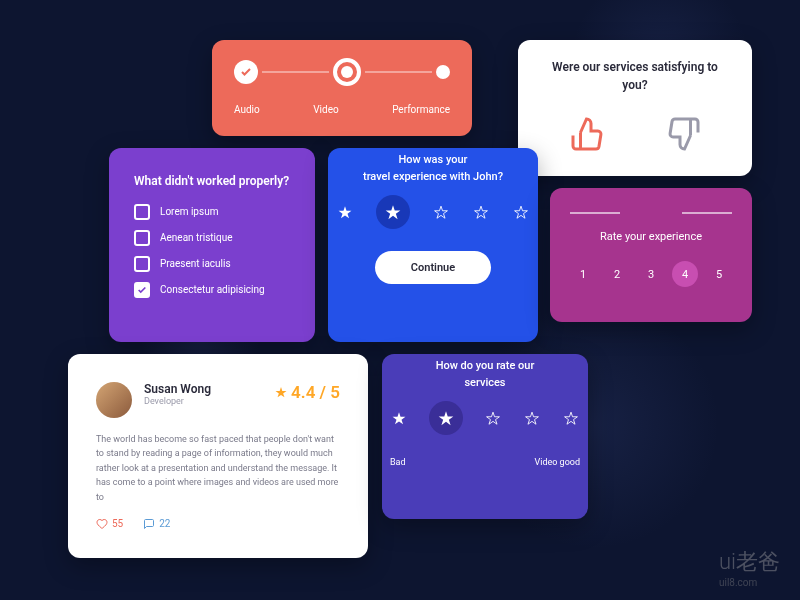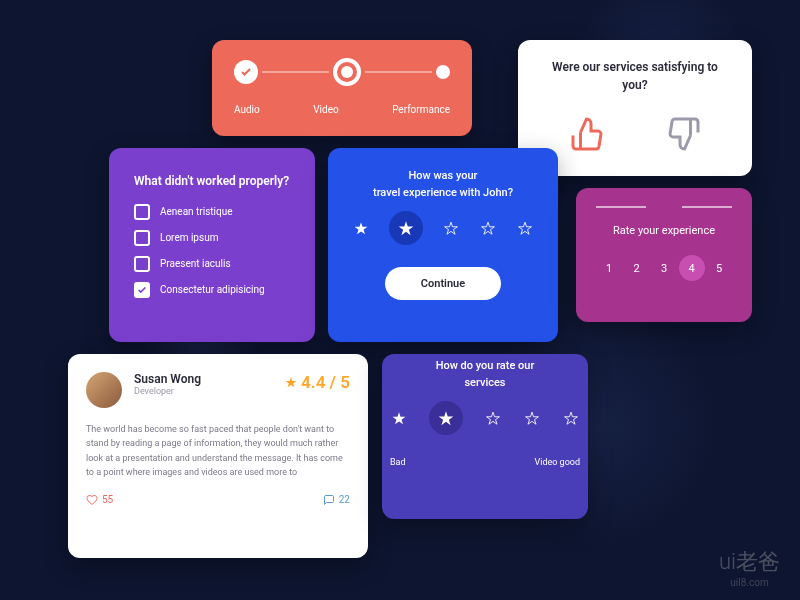--- a/index.html
+++ b/index.html
@@ -30,56 +30,56 @@
 
 
 .checklist-card{top:148px;left:109px;width:206px;height:194px;background:#7b3fce;padding:25px}
 .checklist-title{color:#fff;font-size:12px;font-weight:600;line-height:1.4;margin-bottom:14px}
 .check-item{display:flex;align-items:center;margin-bottom:10px;cursor:pointer}
 .checkbox{width:16px;height:16px;border:2px solid #fff;border-radius:3px;margin-right:10px;display:flex;align-items:center;justify-content:center}
 .checkbox.checked{background:#fff}
 .check-label{color:#fff;font-size:10px}
 
 
-.travel-card{top:148px;left:328px;width:230px;height:194px;background:#2451e8;padding:20px;text-align:center}
+.travel-card{top:148px;left:328px;width:210px;height:194px;background:#2451e8;padding:4px;text-align:center}
 .travel-title{color:#fff;font-size:11px;font-weight:500;line-height:1.5;margin-bottom:18px}
 .stars{display:flex;justify-content:space-between;margin-bottom:22px;padding:0 4px}
 .star{width:18px;height:18px;display:flex;align-items:center;justify-content:center;border-radius:50%}
 .star.sel{width:34px;height:34px;background:#1838b8;margin-top:-8px}
 .continue-btn{background:#fff;border:none;border-radius:20px;padding:10px 36px;font-size:11px;font-weight:600;color:#2a2a3a;cursor:pointer}
 
 
-.rate-card{top:188px;right:48px;width:176px;height:134px;background:#a6348e;padding:18px 20px}
+.rate-card{top:188px;right:48px;width:202px;height:134px;background:#a6348e;padding:24px 20px}
 .rate-lines{display:flex;justify-content:space-between;margin-bottom:16px}
 .rate-line{width:50px;height:2px;background:rgba(255,255,255,0.6)}
 .rate-title{color:#fff;font-size:11px;text-align:center;margin-bottom:18px}
 .rate-nums{display:flex;justify-content:space-between;align-items:center}
 .rate-num{color:#fff;font-size:11px;width:26px;height:26px;display:flex;align-items:center;justify-content:center;border-radius:50%;cursor:pointer}
 .rate-num.sel{background:#c84eb1}
 
 
-.review-card{top:354px;left:68px;width:300px;height:204px;background:#fff;padding:18px}
+.review-card{top:354px;left:68px;width:300px;height:204px;background:#fff;padding:28px}
 .review-header{display:flex;align-items:flex-start;margin-bottom:14px}
 .avatar{width:36px;height:36px;border-radius:50%;background:linear-gradient(135deg,#d4a574 0%,#8b5a3c 100%);margin-right:12px}
 .review-user{flex:1}
 .review-name{font-size:12px;font-weight:600;color:#2a2a3a}
 .review-role{font-size:9px;color:#9a9aaa}
 .review-score{font-size:17px;color:#ffa726;font-weight:600;display:flex;align-items:center;gap:4px}
 .review-text{font-size:9px;color:#7a7a8a;line-height:1.6;margin-bottom:14px}
-.review-actions{display:flex;justify-content:space-between;gap:9px}
+.review-actions{display:flex;justify-content:flex-start;gap:20px}
 .action-item{display:flex;align-items:center;gap:4px;font-size:10px;color:#ed6a5a}
 .action-item.comment{color:#5b9bd5}
 
 
 .services-card{top:354px;left:382px;width:206px;height:165px;background:#4a3db8;padding:4px;text-align:center}
 .services-title{color:#fff;font-size:11px;font-weight:500;line-height:1.5;margin-bottom:18px}
 .services-labels{display:flex;justify-content:space-between;color:#fff;font-size:9px;margin-top:12px;padding:0 4px}
 
 
-.watermark{position:absolute;bottom:12px;right:20px;text-align:center;opacity:0.4}
+.watermark{position:absolute;bottom:12px;right:20px;text-align:left;opacity:0.4}
 .wm-logo{font-size:22px;color:#aaa;font-weight:300}
 .wm-url{font-size:10px;color:#888}
 </style>
 </head>
 <body>
 
 <div class="bg-circle bg1"></div>
 <div class="bg-circle bg2"></div>
 <div class="bg-circle bg3"></div>
 
@@ -115,25 +115,25 @@
           <path fill="none" stroke="#9a9aaa" stroke-width="2" d="M17 2v11M22 11V4c0-1.1-.9-2-2-2H6.7c-1 0-1.8.7-2 1.6l-1.3 8c-.2 1.2.7 2.4 2 2.4H10v5c0 1.7 1.3 3 3 3l4-9"></path>
         </svg>
     </div>
   </div>
 </div>
 
 <div class="card checklist-card">
   <div class="checklist-title">What didn't worked properly?</div>
   <div class="check-item">
     <div class="checkbox"></div>
+    <span class="check-label">Lorem ipsum</span>
+  </div>
+  <div class="check-item">
+    <div class="checkbox"></div>
     <span class="check-label">Aenean tristique</span>
-  </div>
-  <div class="check-item">
-    <div class="checkbox"></div>
-    <span class="check-label">Lorem ipsum</span>
   </div>
   <div class="check-item">
     <div class="checkbox"></div>
     <span class="check-label">Praesent iaculis</span>
   </div>
   <div class="check-item">
     <div class="checkbox checked">
       <svg width="10" height="10" viewBox="0 0 24 24">
           <path fill="none" stroke="#7b3fce" stroke-width="4" d="M4 12l5 5L20 6"></path>
         </svg>

